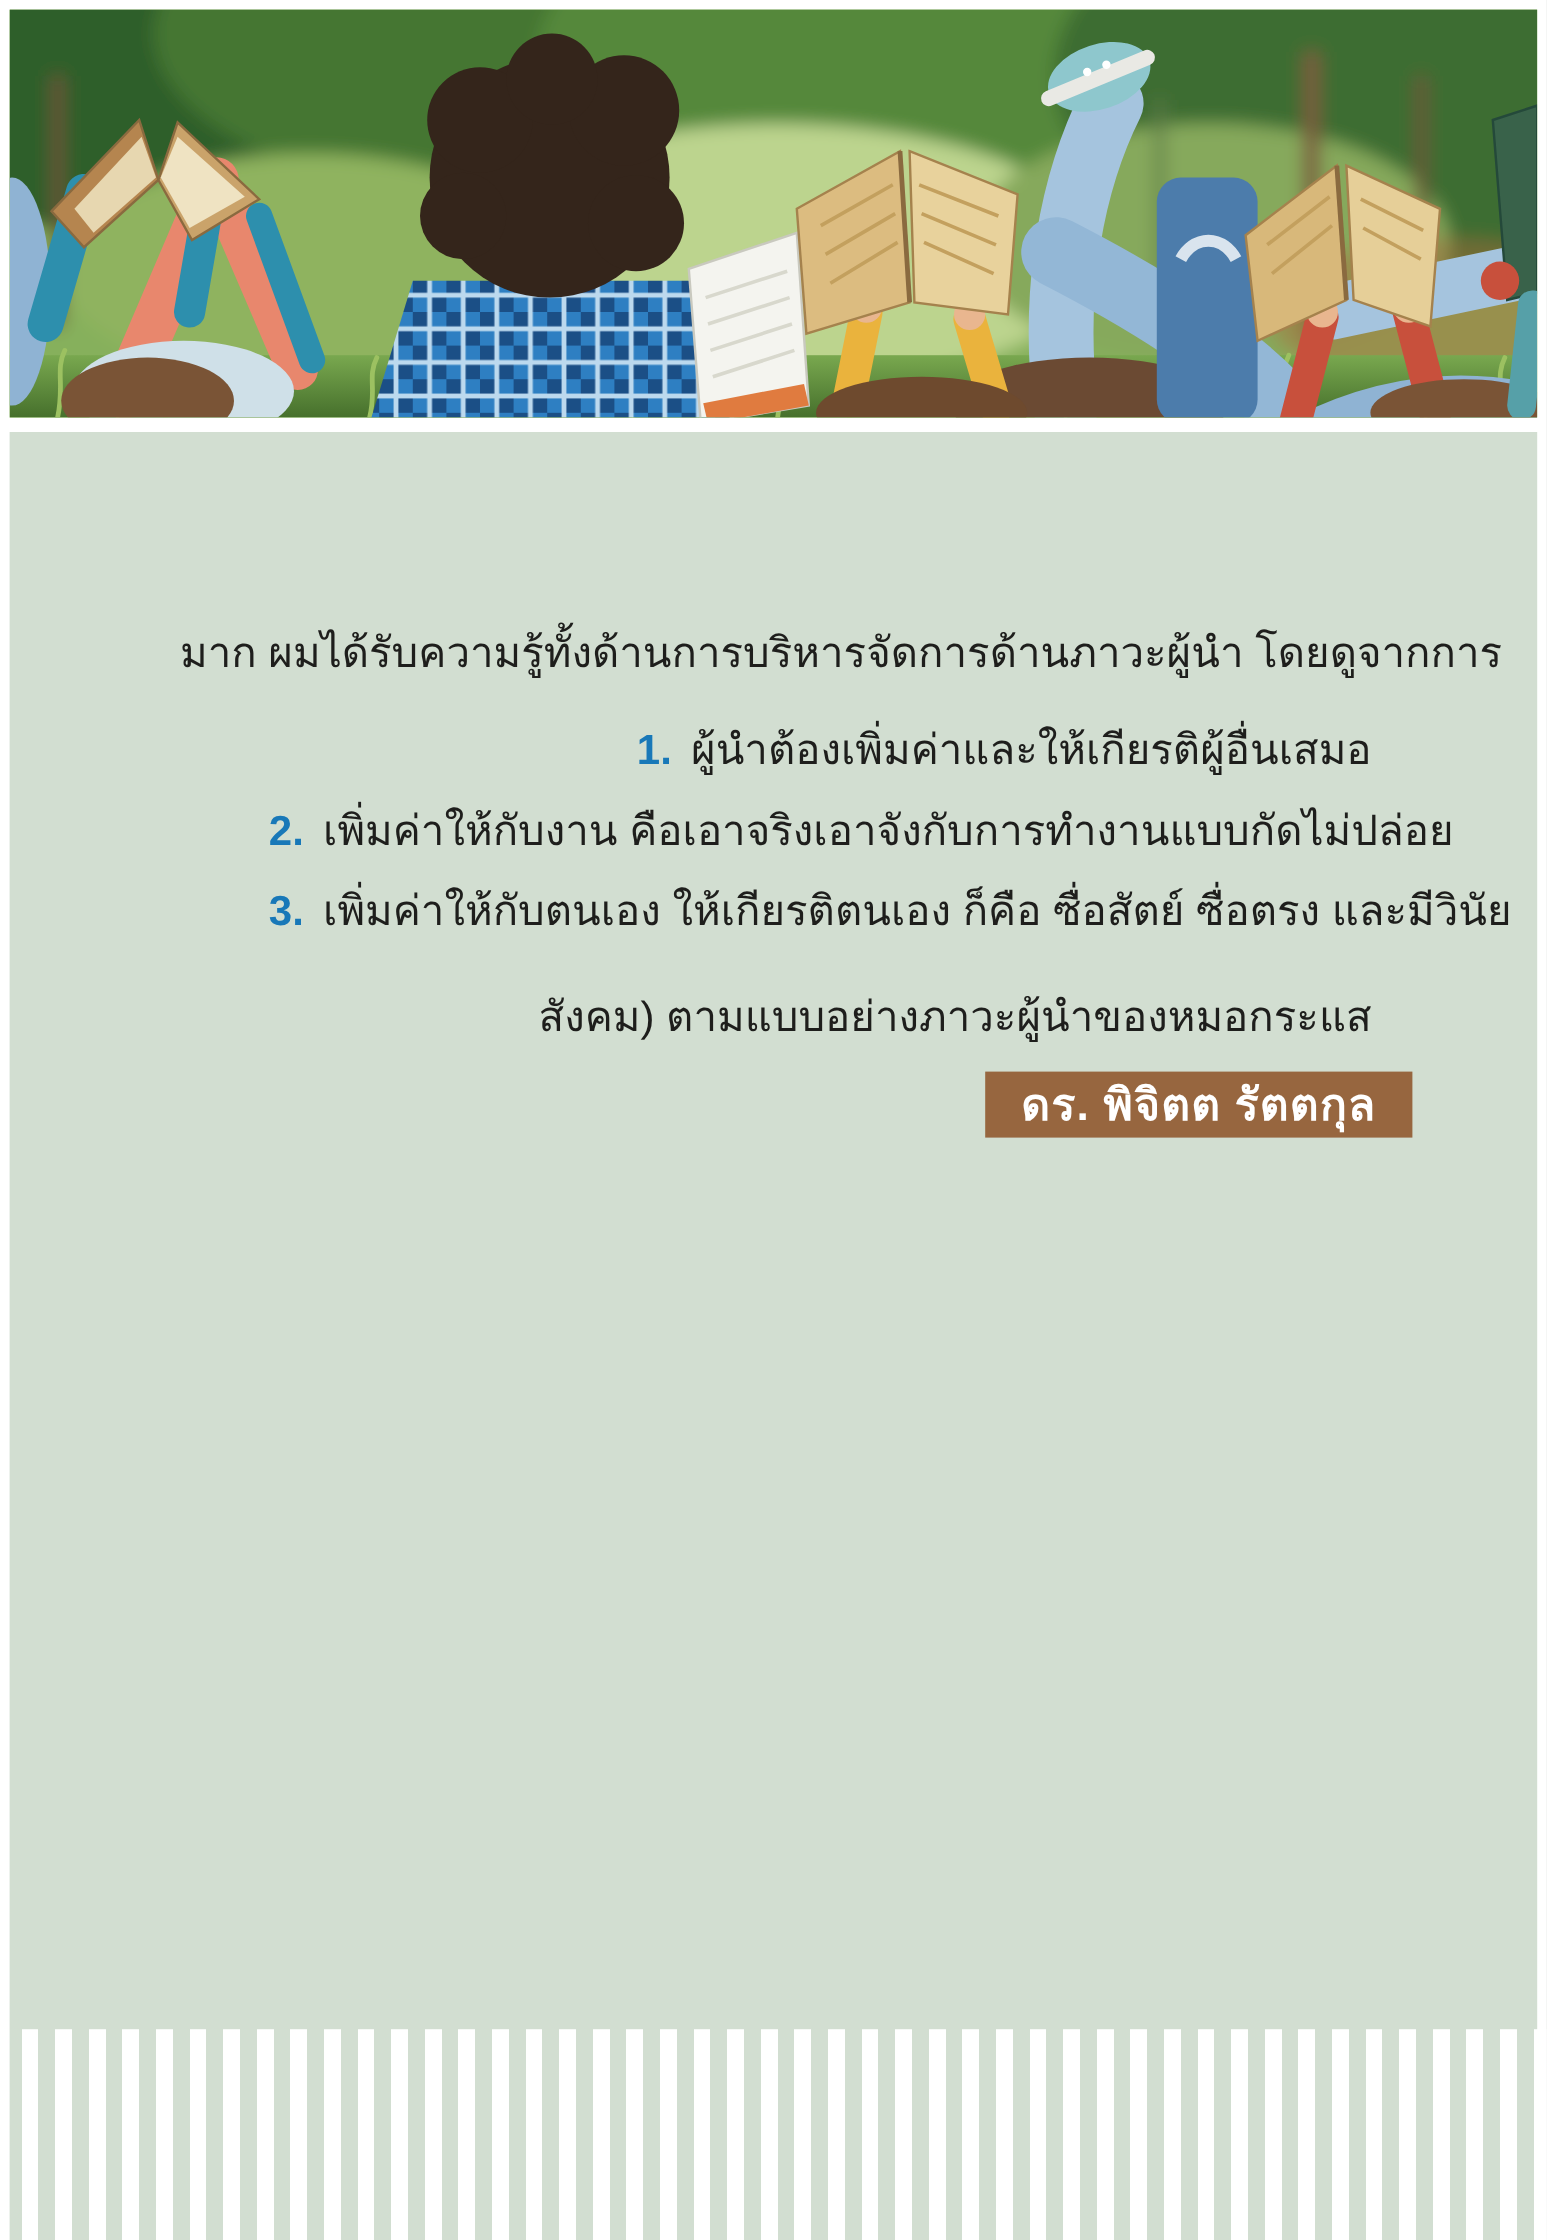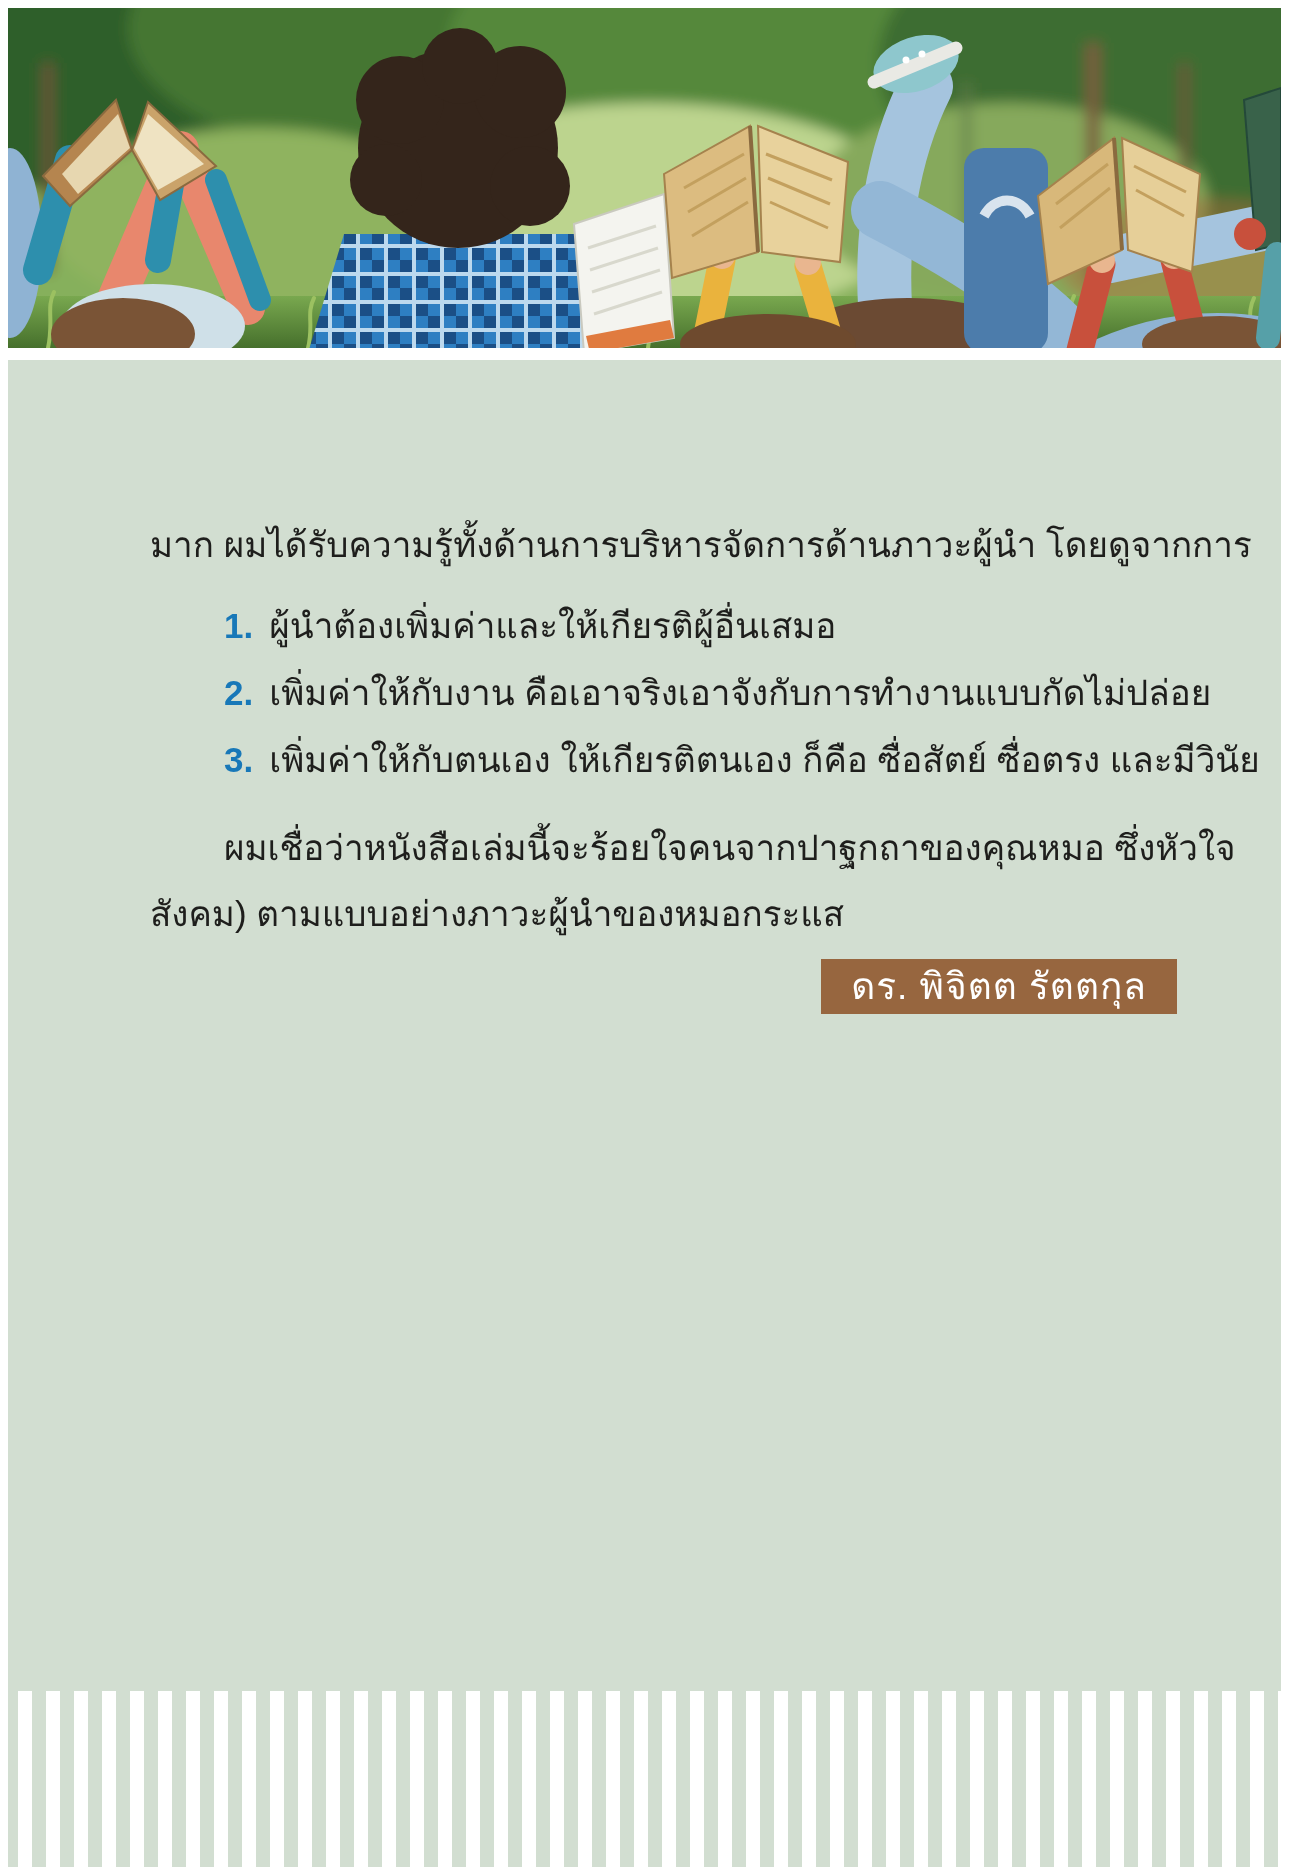--- a/index.html
+++ b/index.html
@@ -1,36 +1,36 @@
 <!DOCTYPE html>
 <html><head>
 <meta charset="utf-8">
 <style>
   html,body{margin:0;padding:0;}
   body{background:#e9e9e9;font-family:"Liberation Sans","DejaVu Sans",sans-serif;}
-  .page{position:relative;width:1289px;height:1867px;background:#ffffff;margin:0 auto;overflow:hidden;}
+  .page{position:relative;width:1289px;height:1867px;background:#ffffff;margin:0 auto;overflow:hidden;text-align:right;}
 
   
   .photo{position:absolute;left:8px;top:8px;width:1273px;height:340px;overflow:hidden;background:#7fae58;}
   .photo svg{display:block;}
 
   
   .panel{position:absolute;left:8px;top:360px;width:1273px;height:1507px;background:#d2ded1;}
 
   .content{position:absolute;left:0;top:0;width:1273px;box-sizing:border-box;
            padding:152px 138px 0 142px;color:#1e1e1c;font-size:35px;line-height:66px;}
   .para{margin:0;}
   .para .line{white-space:nowrap;}
   .indent{padding-left:74px;}
   .list{margin:14px 0 22px 0;}
   .list-row{padding-left:74px;white-space:nowrap;line-height:67px;}
   .num{color:#1878b8;font-weight:bold;margin-right:16px;}
   .gap-sm{height:8px;}
   .sig-row{display:flex;justify-content:flex-end;padding-right:0;margin-top:4px;}
-  .sig-box{background:#97663f;color:#ffffff;font-weight:normal;font-size:37px;line-height:55px;
+  .sig-box{background:#97663f;color:#ffffff;font-weight:bold;font-size:37px;line-height:55px;
            padding:0 30px;margin-right:-34px;letter-spacing:1px;}
 
   
   .stripes{position:absolute;left:8px;bottom:0;width:1273px;height:176px;
            background:repeating-linear-gradient(90deg,#ffffff 2px,#ffffff 16px,rgba(0,0,0,0) 16px,rgba(0,0,0,0) 30px);}
 </style>
 </head>
 <body>
 
 <div class="page">
@@ -189,21 +189,20 @@
         </div>
         <div class="list-row">
           <span class="num">2.</span><span>เพิ่มค่าให้กับงาน คือเอาจริงเอาจังกับการทำงานแบบกัดไม่ปล่อย</span>
         </div>
         <div class="list-row">
           <span class="num">3.</span><span>เพิ่มค่าให้กับตนเอง ให้เกียรติตนเอง ก็คือ ซื่อสัตย์ ซื่อตรง และมีวินัย</span>
         </div>
       </div>
 
       <div class="para">
-        <div class="line indent">ผมเชื่อว่าหนังสือเล่มนี้จะร้อยใจคนจากปาฐกถาของคุณหมอ ซึ่งหัวใจ</div>
         <div class="line">สังคม) ตามแบบอย่างภาวะผู้นำของหมอกระแส</div>
       </div>
 
       <div class="gap-sm"></div>
 
 
       <div class="sig-row">
         <div class="sig-box">ดร. พิจิตต รัตตกุล</div>
       </div>
 

